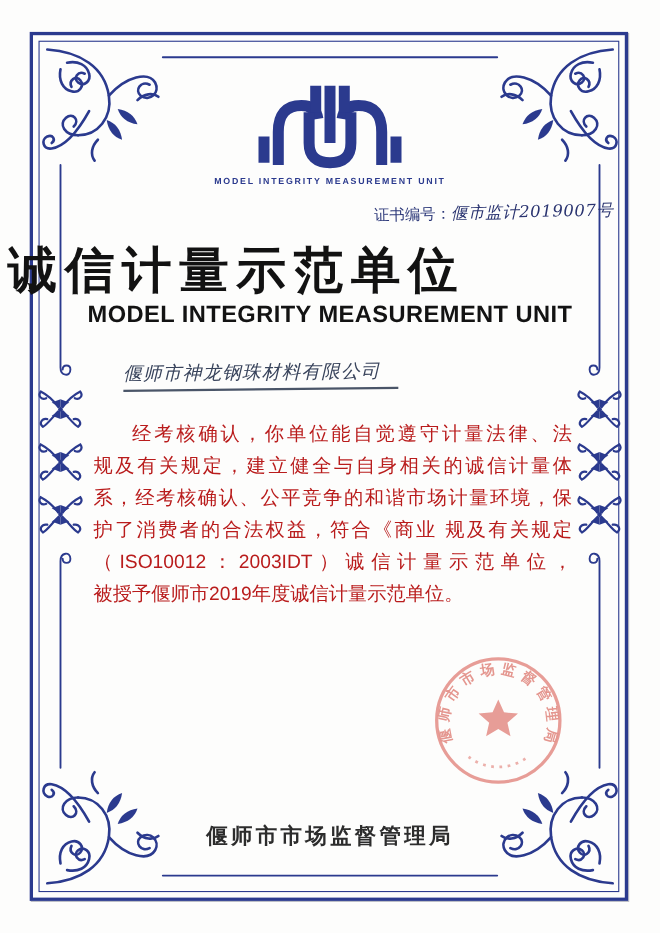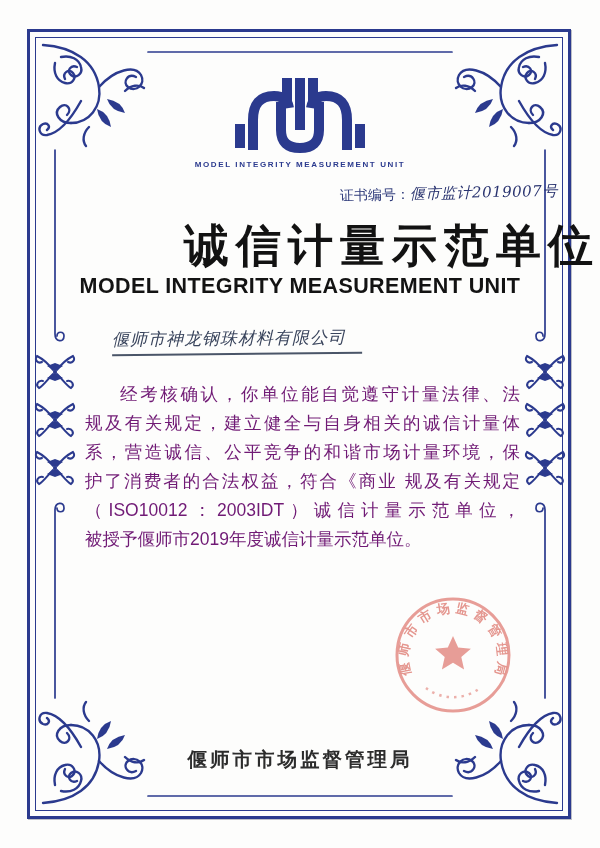--- a/index.html
+++ b/index.html
@@ -32,41 +32,41 @@
   .cert-no{
     position:absolute;left:340px;top:184px;width:220px;
     font-size:14px;color:#2e3a7a;transform:rotate(-1.2deg);
     font-family:"DejaVu Serif","Liberation Serif",serif;
   }
   .cert-no .hand{
     font-size:15px;color:#2a3470;font-style:italic;letter-spacing:.5px;
   }
   
   .title-zh{
-    position:absolute;left:0;top:216px;width:600px;text-align:right;
+    position:absolute;left:0;top:216px;width:600px;text-align:left;
     font-family:"DejaVu Serif","Liberation Serif",serif;
     font-size:45px;font-weight:900;color:#121212;
     letter-spacing:7px;text-indent:7px;
   }
   .title-en{
     position:absolute;left:0;top:274px;width:600px;text-align:center;
     font-size:21.5px;font-weight:800;color:#131313;letter-spacing:.4px;
   }
   
   .company{
     position:absolute;left:112px;top:327px;width:250px;
     font-size:17px;color:#39445c;font-style:italic;letter-spacing:1px;
     border-bottom:2px solid #4a5568;padding-bottom:3px;
     transform:rotate(-.6deg);
     font-family:"DejaVu Serif","Liberation Serif",serif;
   }
   
   .body-text{
     position:absolute;left:85px;top:380px;width:435px;
-    font-size:17.5px;color:#701a75;line-height:29px;
+    font-size:17.5px;color:#b91c1c;line-height:29px;
   }
   .body-line{text-align:justify;text-align-last:justify;}
   .body-line.first{text-indent:2em;}
   .body-line.last{text-align-last:left;}
   
   .issuer{
     position:absolute;left:307px;top:652px;
     font-size:15.5px;color:#262626;letter-spacing:1.5px;
   }
   .seal{position:absolute;left:392px;top:594px;opacity:.78;}
@@ -162,21 +162,21 @@
   </div>
 
   <div class="title-zh">诚信计量示范单位</div>
   <div class="title-en">MODEL INTEGRITY MEASUREMENT UNIT</div>
 
   <div class="company">偃师市神龙钢珠材料有限公司</div>
 
   <div class="body-text">
     <div class="body-line first">经考核确认，你单位能自觉遵守计量法律、法</div>
     <div class="body-line">规及有关规定，建立健全与自身相关的诚信计量体</div>
-    <div class="body-line">系，营造诚信、公平竞争的和谐市场计量环境，保</div>
+    <div class="body-line">系，经考核确认、公平竞争的和谐市场计量环境，保</div>
     <div class="body-line">护了消费者的合法权益，符合《商业 规及有关规定</div>
     <div class="body-line">（ISO10012：2003IDT）诚信计量示范单位，</div>
     <div class="body-line last">被授予偃师市2019年度诚信计量示范单位。</div>
   </div>
 
 
   <svg class="seal" width="122" height="122" viewBox="0 0 122 122" aria-hidden="true">
     <defs>
       <path id="sealArc" d="M21 84 A 45 45 0 1 1 101 84" fill="none"></path>
     </defs>

